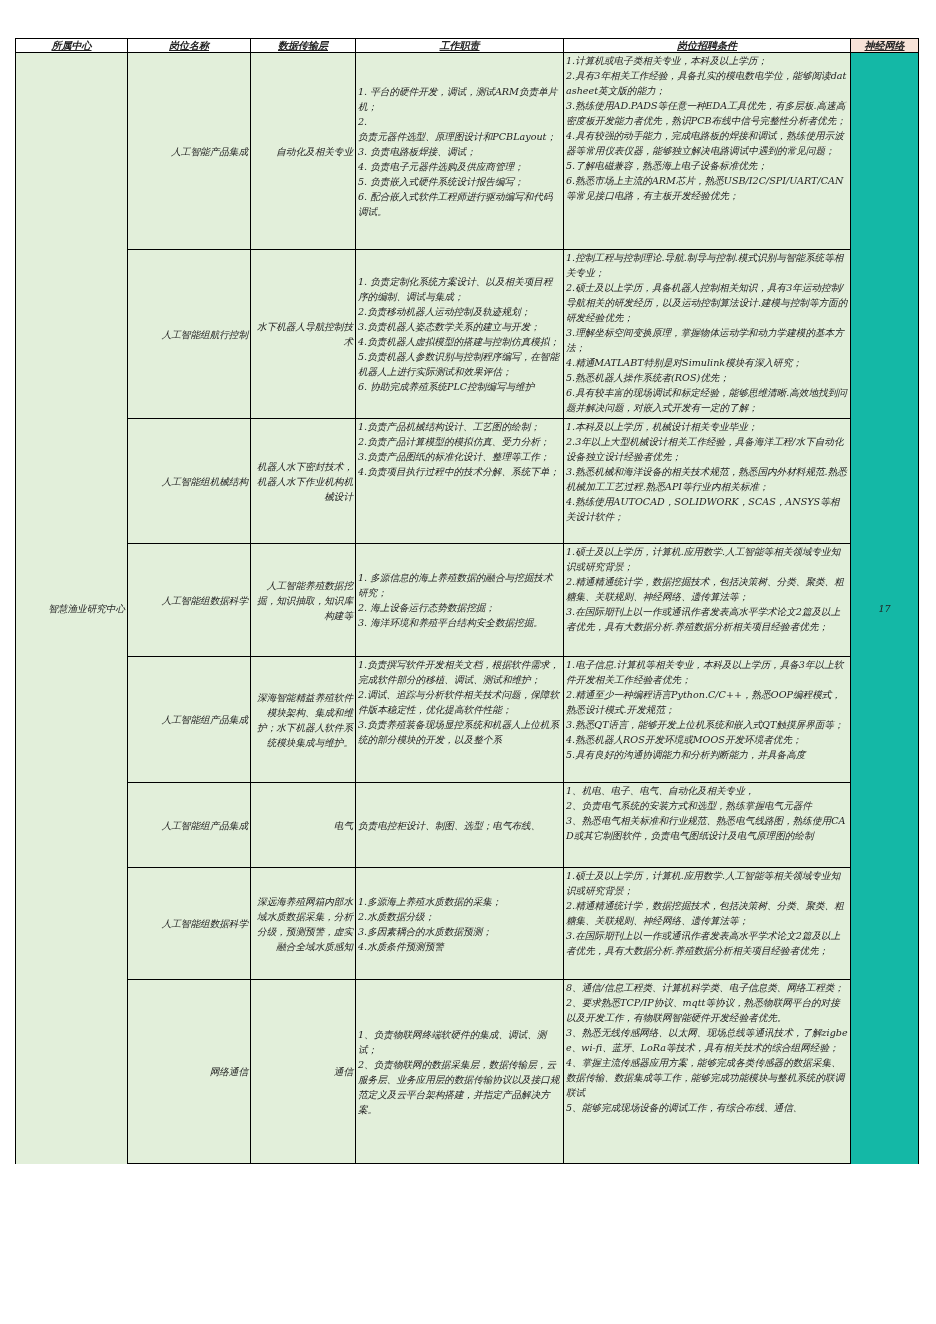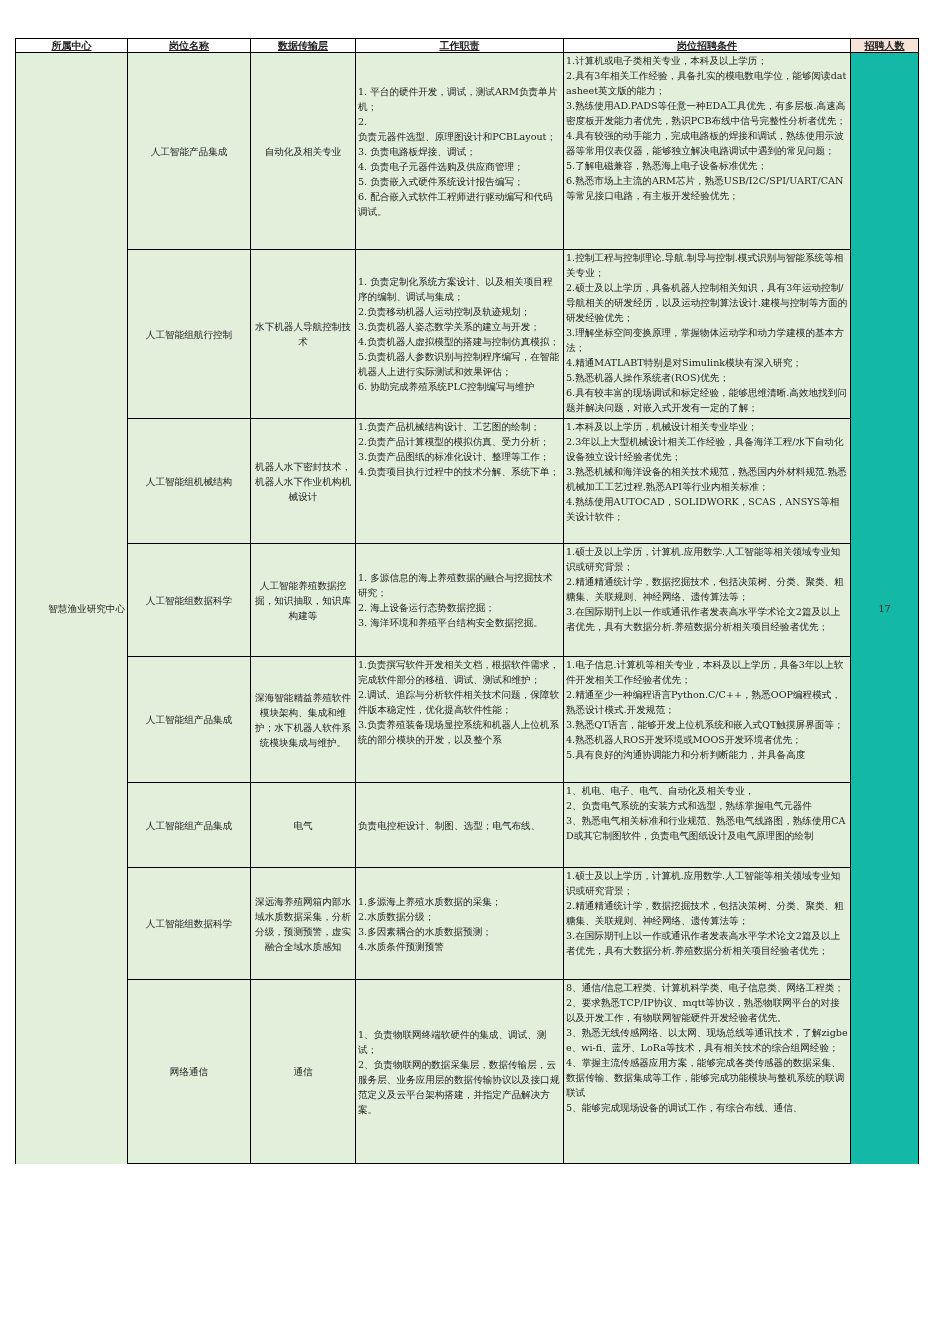--- a/index.html
+++ b/index.html
@@ -1,26 +1,26 @@
 <!DOCTYPE html>
 <html><head>
 <meta charset="utf-8">
 <style>
   html, body { margin: 0; padding: 0; background: #ffffff; }
   body { width: 936px; height: 1324px; position: relative; overflow: hidden;
          font-family: "DejaVu Serif", "Liberation Serif", serif; color: #222; }
-  .sheet { position: absolute; left: 15px; top: 38px; width: 903px; }
+  .sheet { position: absolute; left: 15px; top: 38px; width: 903px; font-style: italic; }
   table { border-collapse: collapse; table-layout: fixed; width: 903px; }
   th { height: 13px; font-size: 10px; font-weight: bold; text-decoration: underline;
        font-family: "DejaVu Sans", "Liberation Sans", sans-serif;
        border: 1px solid #000; background: #ffffff; padding: 0; line-height: 12px; text-align: center; }
   th.count-h { background: #f8e3d8; }
   td { border: 1px solid #000; background: #e2efda; font-size: 9.6px; line-height: 15px;
        vertical-align: middle; padding: 0 2px; overflow: hidden; }
-  td.center { text-align: center; }
+  td.center { text-align: right; }
   td.count { background: #14b8a6; text-align: center; border-bottom: none; }
   td.center-name { text-align: right; border-bottom: none; }
   .clip { overflow: hidden; white-space: pre-line; word-break: break-all; }
 </style>
 </head>
 <body>
 
 <div class="sheet">
 <table>
   <colgroup>
@@ -31,21 +31,21 @@
         <col style="width:287px">
         <col style="width:68px">
   </colgroup>
   <thead>
     <tr>
       <th>所属中心</th>
       <th>岗位名称</th>
       <th>数据传输层</th>
       <th>工作职责</th>
       <th>岗位招聘条件</th>
-      <th class="count-h">招聘人数</th>
+      <th class="count-h">神经网络</th>
     </tr>
   </thead>
   <tbody>
 
     <tr style="height:197px">
       <td rowspan="8" class="center-name">
         <span>智慧渔业研究中心</span>
       </td>
       <td class="center">人工智能产品集成</td>
       <td class="center">自动化及相关专业</td>

